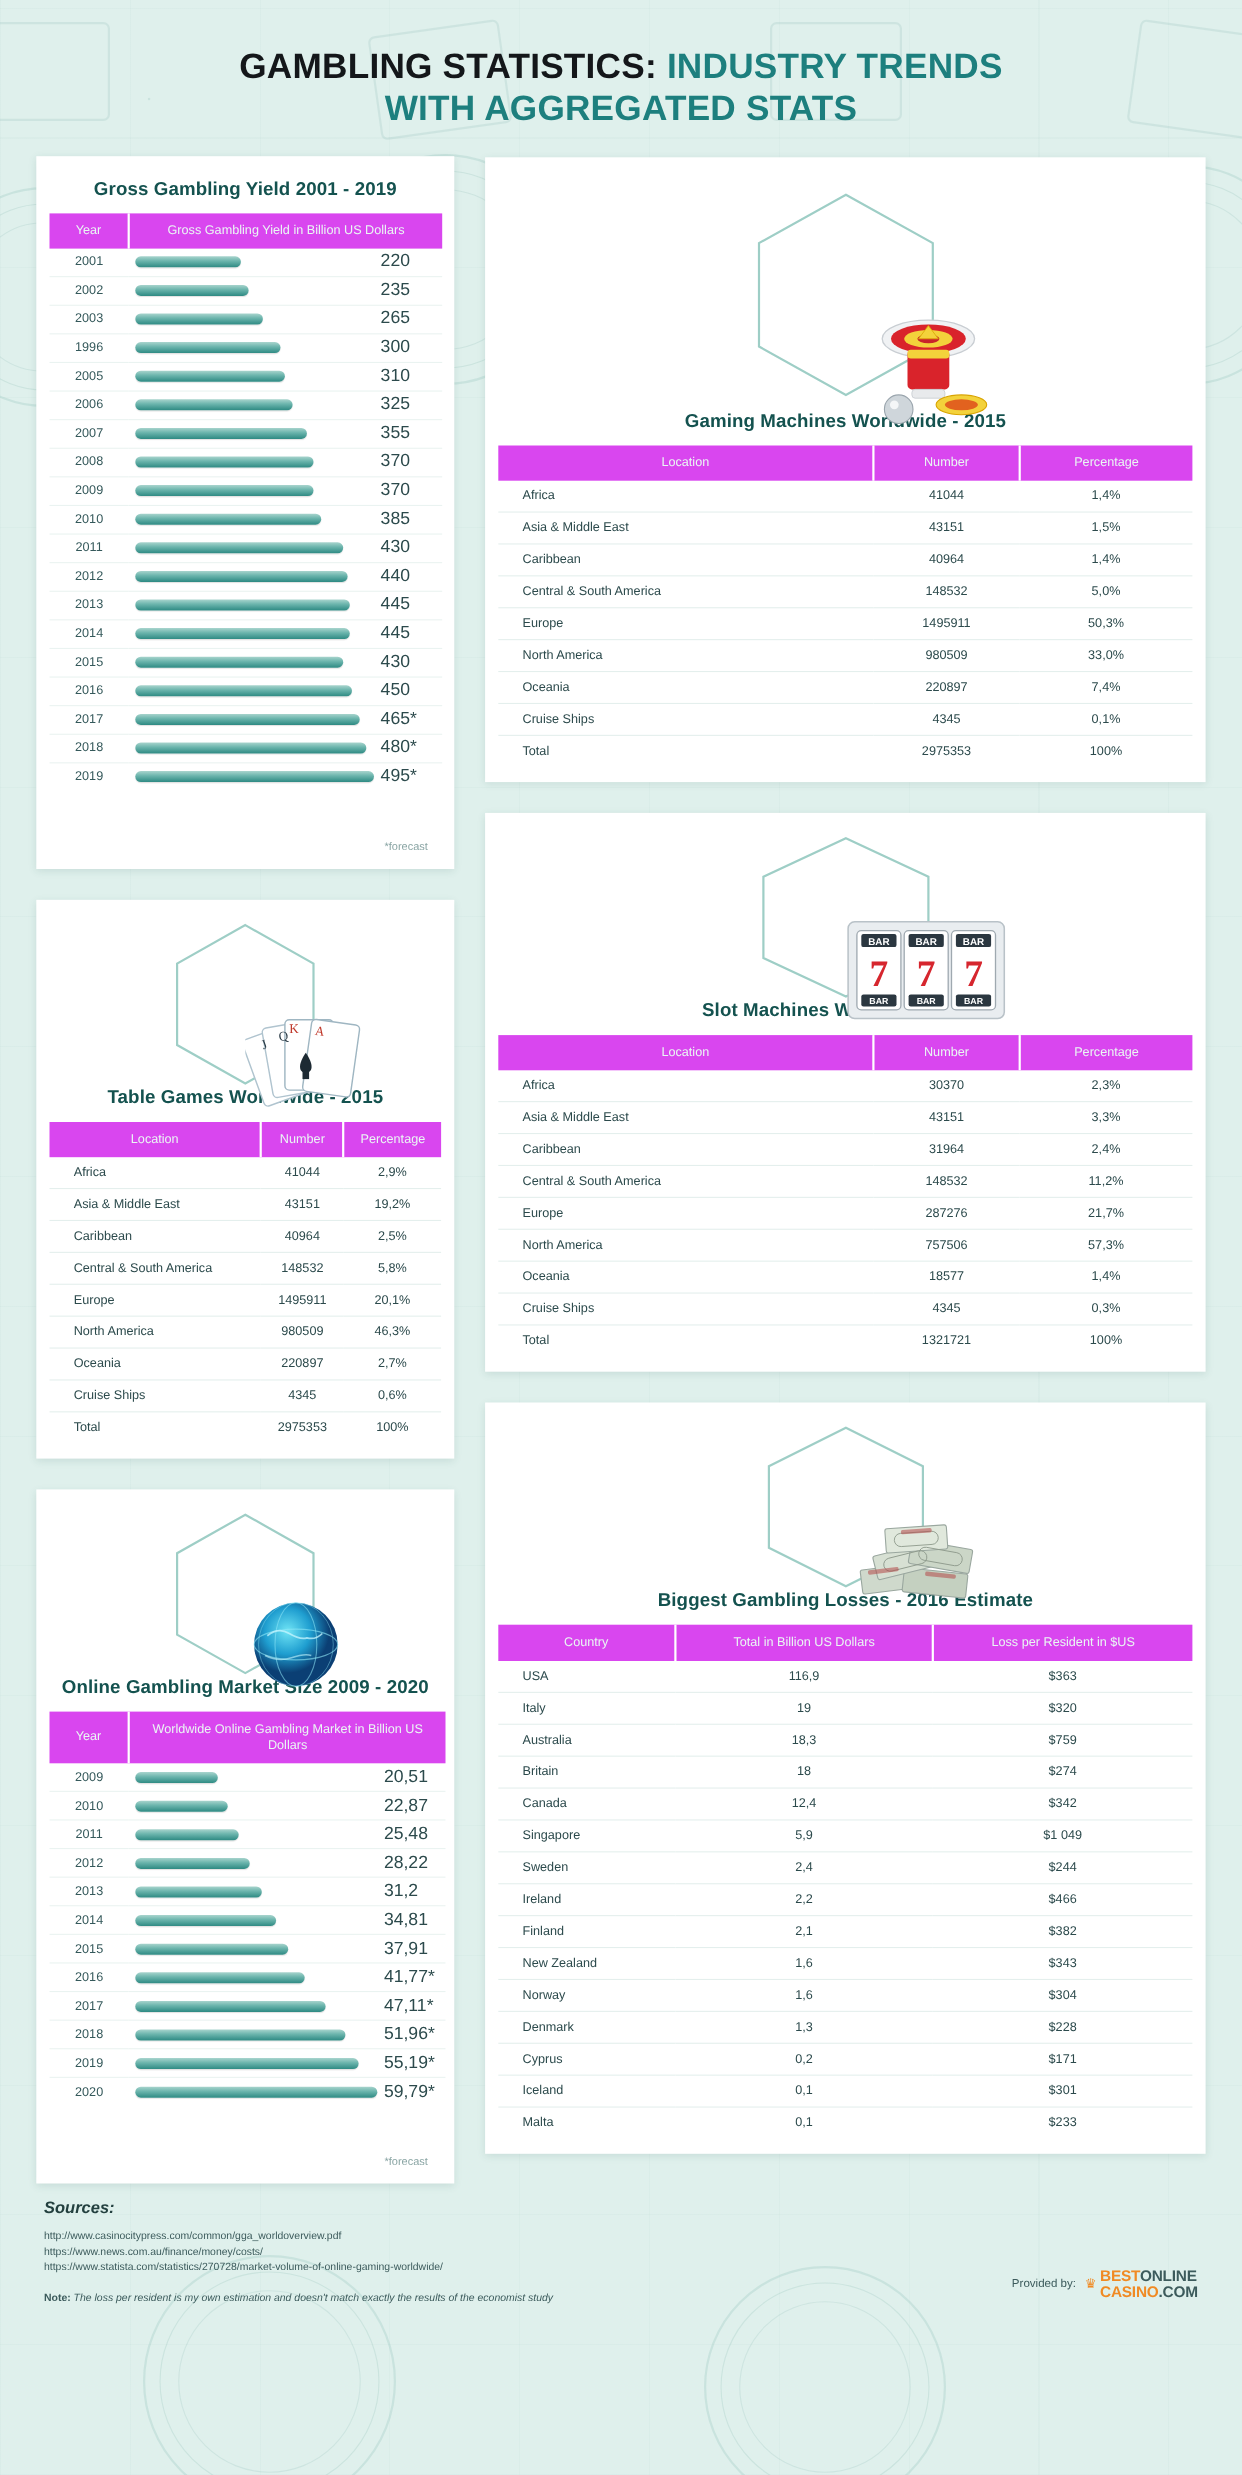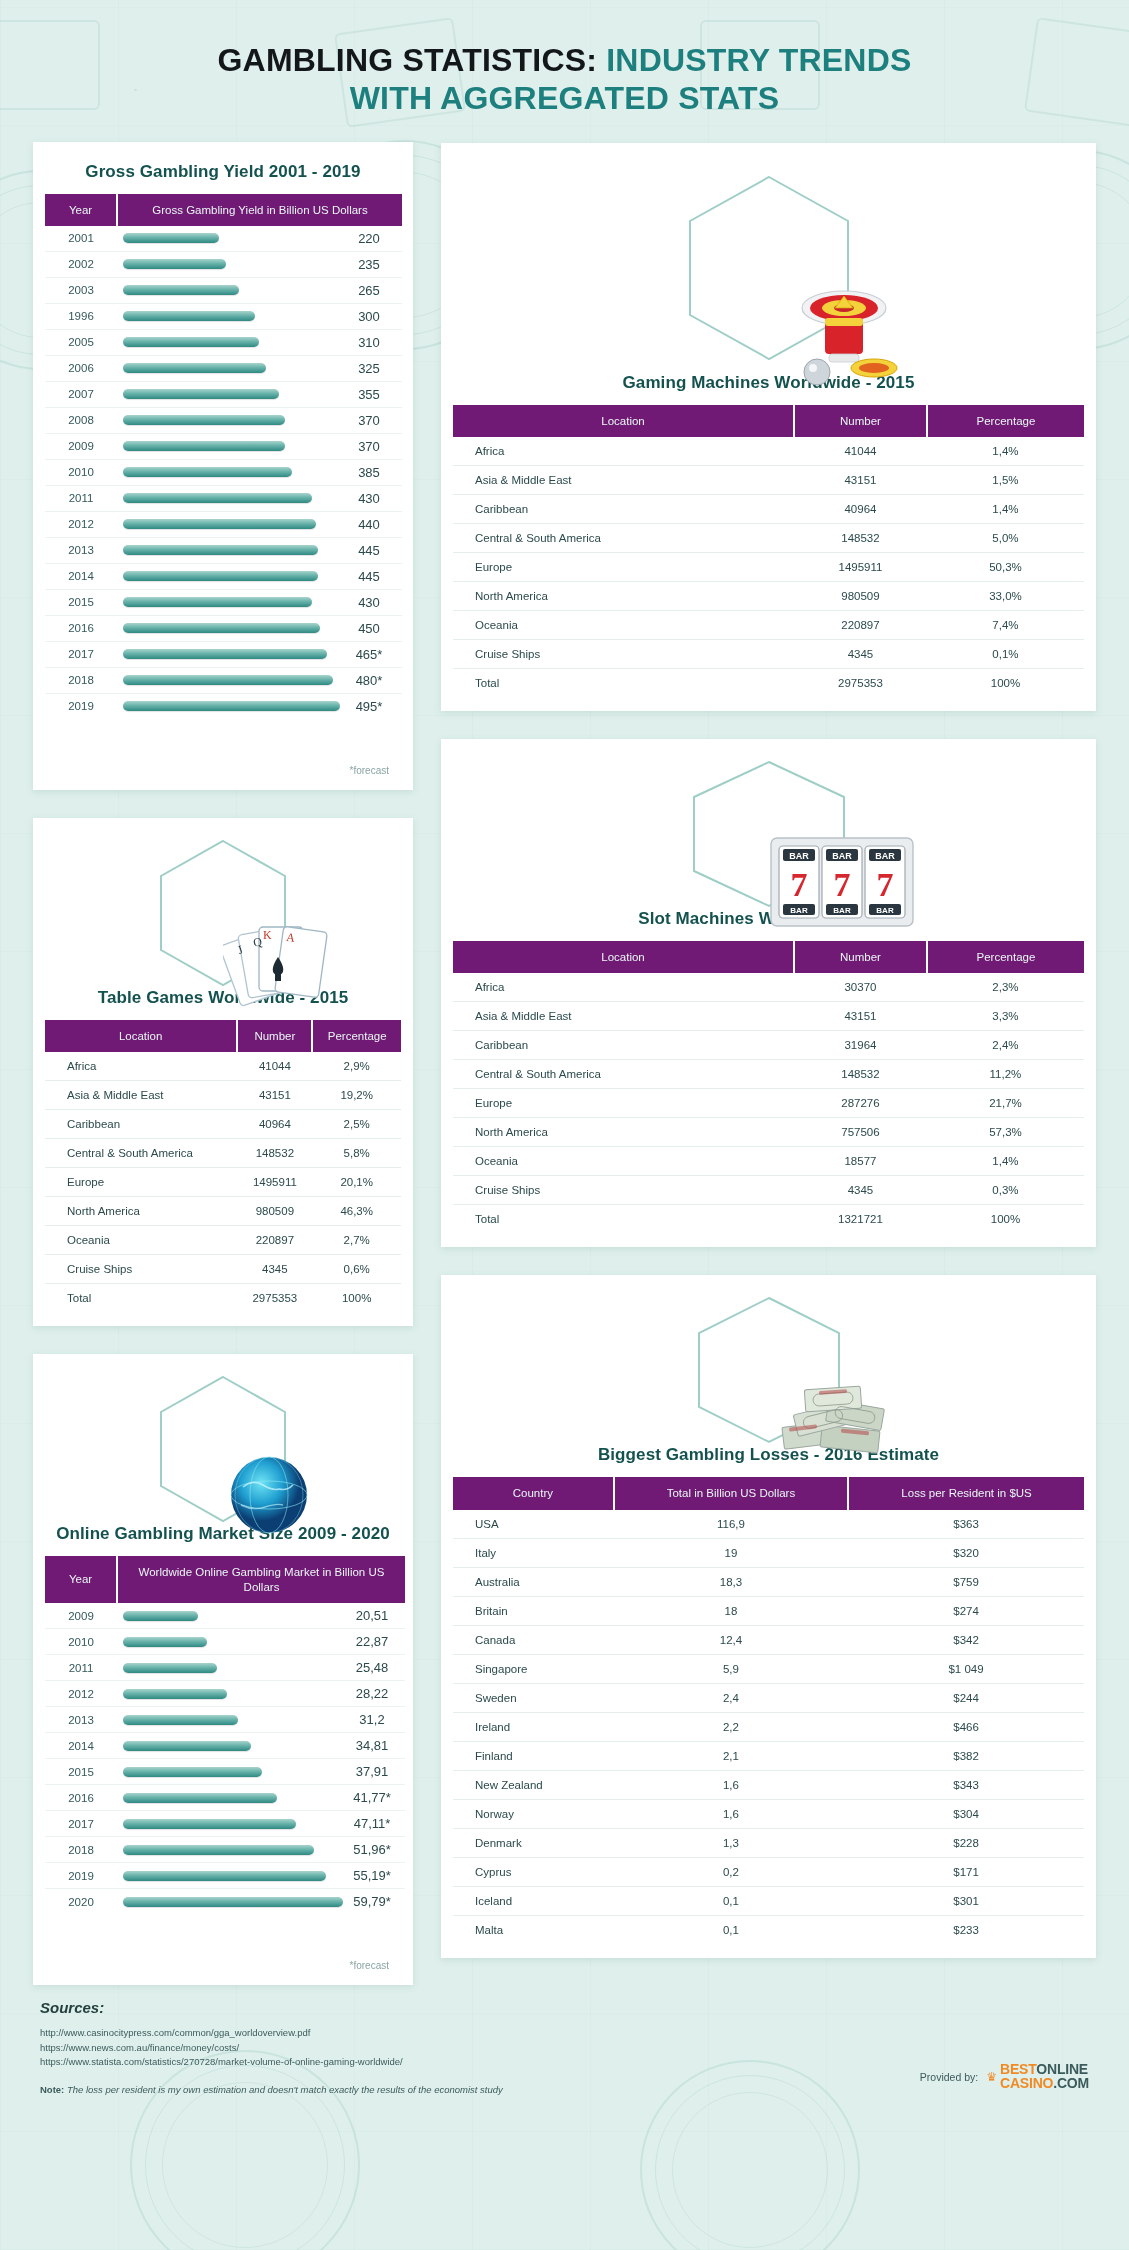--- a/index.html
+++ b/index.html
@@ -70,21 +70,21 @@
     font-size:17px;
     font-weight:bold;
     color:#14524f;
     padding:6px 4px 12px;
     letter-spacing:.1px;
   }
 
   
   table{ width:100%; border-collapse:collapse; }
   thead th{
-    background:#701a75;
+    background:#d946ef;
     color:#eaf7f4;
     font-size:11.5px;
     font-weight:normal;
     padding:9px 6px;
     text-align:center;
     border-right:2px solid #ffffff;
     line-height:1.25;
   }
   thead th:last-child{border-right:none;}
   tbody td{
@@ -106,22 +106,22 @@
     width:72px; flex:0 0 72px; text-align:center;
     font-size:11.5px; color:#35595b;
   }
   .bar-track{ flex:1; padding:0 6px; display:flex; align-items:center; }
   .bar{
     height:10px; border-radius:6px;
     background:linear-gradient(to bottom,#a8d4cd 0%,#6cb5ad 42%,#2e8a83 100%);
     box-shadow:0 1px 1px rgba(0,0,0,.12);
   }
   .bar-val{
-    width:56px; flex:0 0 56px; text-align:center; padding-right:10px;
-    font-size:13px; color:#2c4a4c;
+    width:56px; flex:0 0 56px; text-align:left; padding-right:10px;
+    font-size:16px; color:#2c4a4c;
   }
   .forecast-note{
     text-align:right; font-size:10px; color:#8aa5a4;
     padding:6px 12px 0 0;
     margin-top:40px;
   }
 
   
   .hexwrap{
     display:flex; justify-content:center; align-items:center;

